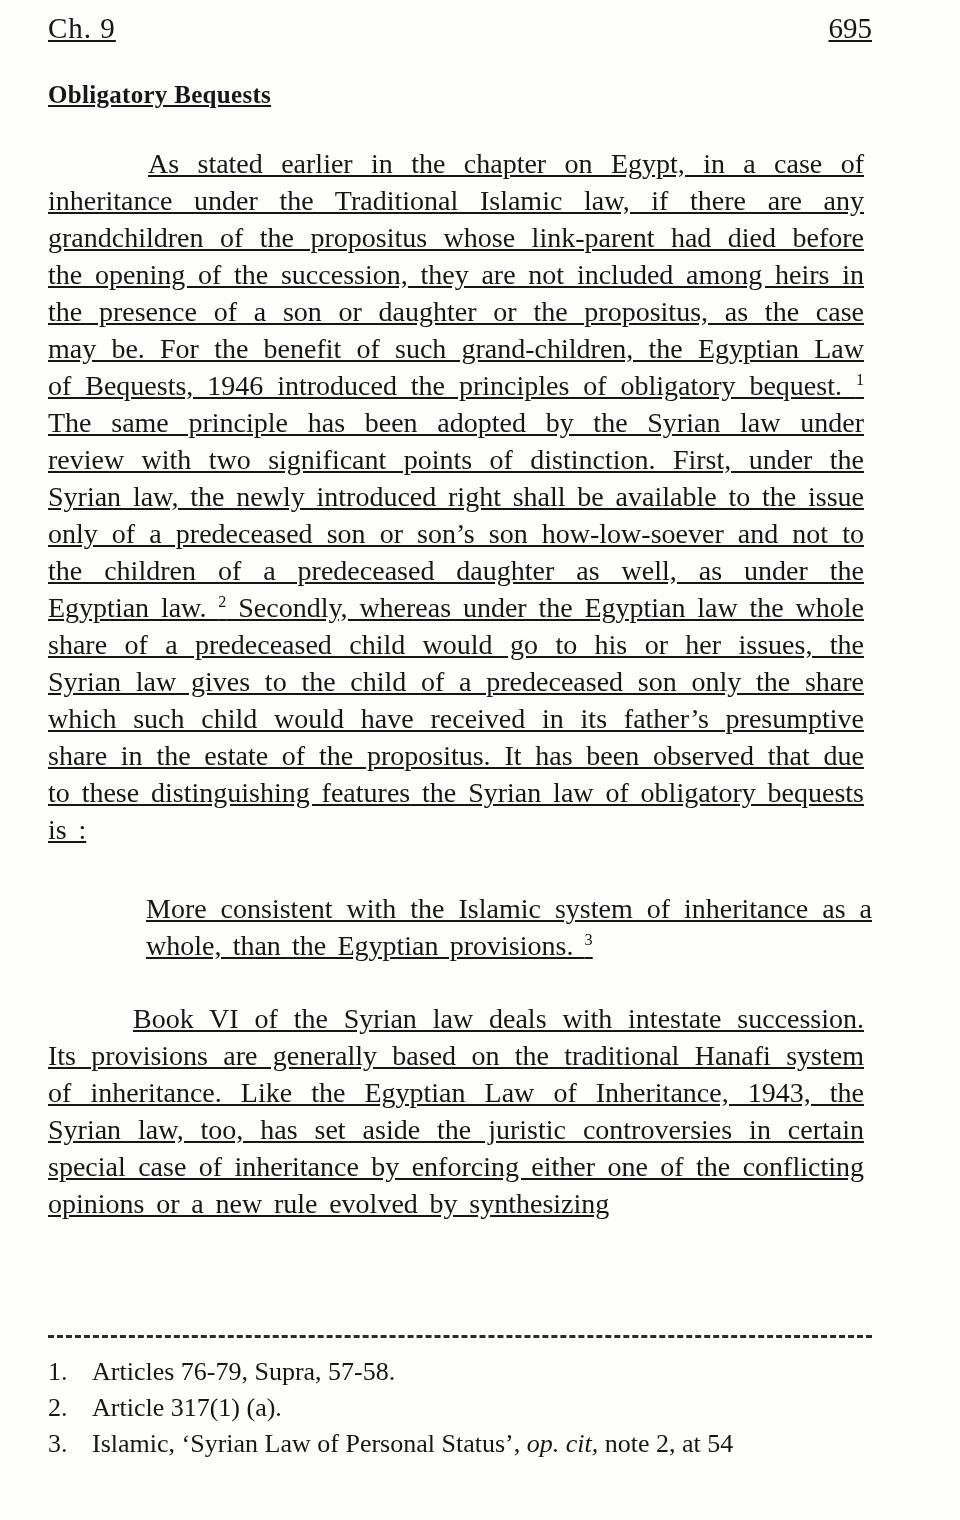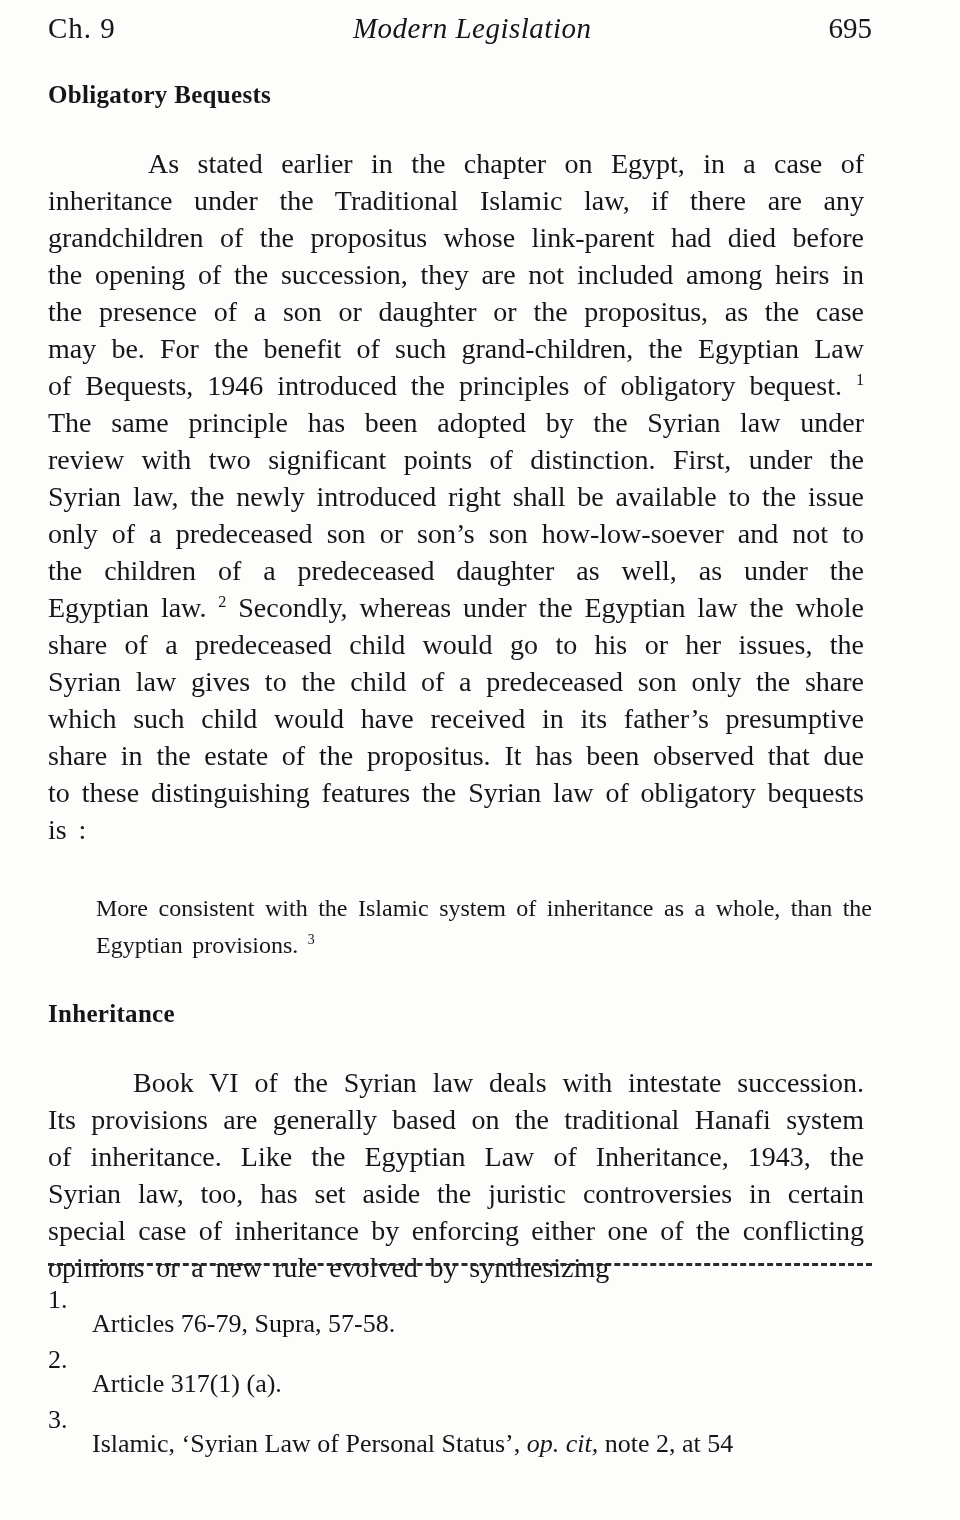--- a/index.html
+++ b/index.html
@@ -9,20 +9,21 @@
     color: #161616;
     font-family: "Liberation Serif", "DejaVu Serif", serif;
   }
   .page {
     box-sizing: border-box;
     width: 960px; height: 1520px;
     background: #fdfdfc;
     padding: 12px 88px 24px 48px;
     position: relative;
     overflow: hidden;
+    text-decoration: underline;
   }
   .page-header {
     display: flex;
     justify-content: space-between;
     align-items: baseline;
     font-size: 29px;
   }
   .chapter-label { letter-spacing: 1px; }
   .running-title { font-style: italic; letter-spacing: 0.5px; }
   .section-heading {
@@ -39,64 +40,62 @@
     margin: 36px 8px 0 0;
   }
   .indent1 { text-indent: 100px; }
   .indent2 { text-indent: 85px; }
   sup.fn-ref {
     font-size: 0.58em;
     vertical-align: super;
     line-height: 0;
   }
   .quote {
-    font-size: 24px;
+    font-size: 28px;
     line-height: 37px;
     text-align: justify;
     word-spacing: 0.15em;
-    margin: 42px 0 0 48px;
+    margin: 42px 0 0 98px;
   }
   .footnotes {
     position: absolute;
     left: 48px; right: 88px;
     bottom: 58px;
   }
   .footnote-rule {
     border: none;
     border-top: 3px dashed #2b2b2b;
     height: 0;
     margin: 0 0 16px 0;
   }
   .footnote-row {
     display: flex;
     font-size: 26px;
     line-height: 36px;
   }
   .fn-num { width: 44px; flex: none; }
-  .fn-text { flex: 1; margin-top: 24px; }
+  .fn-text { flex: 1; }
   .fn-italic { font-style: italic; }
 </style>
 </head>
 <body>
 
 <div class="page">
 
   <header class="page-header">
     <span class="chapter-label">Ch. 9</span>
-    <span class="running-title">Modern Legislation</span>
     <span class="page-number">695</span>
   </header>
 
   <h2 class="section-heading">Obligatory Bequests</h2>
 
   <p class="body-para indent1"><span>As stated earlier in the chapter on Egypt, in a case of inheritance under the Traditional Islamic law, if there are any grandchildren of the propositus whose link-parent had died before the opening of the succession, they are not included among heirs in the presence of a son or daughter or the propositus, as the case may be. For the benefit of such grand-children, the Egyptian Law of Bequests, 1946 introduced the principles of obligatory bequest. </span><sup class="fn-ref">1</sup><span> The same principle has been adopted by the Syrian law under review with two significant points of distinction. First, under the Syrian law, the newly introduced right shall be available to the issue only of a predeceased son or son’s son how-low-soever and not to the children of a predeceased daughter as well, as under the Egyptian law. </span><sup class="fn-ref">2</sup><span> Secondly, whereas under the Egyptian law the whole share of a predeceased child would go to his or her issues, the Syrian law gives to the child of a predeceased son only the share which such child would have received in its father’s presumptive share in the estate of the propositus. It has been observed that due to these distinguishing features the Syrian law of obligatory bequests is :</span></p>
 
   <blockquote class="quote"><span>More consistent with the Islamic system of inheritance as a whole, than the Egyptian provisions. </span><sup class="fn-ref">3</sup></blockquote>
 
-  <h2 class="section-heading">Inheritance</h2>
 
   <p class="body-para indent2">Book VI of the Syrian law deals with intestate succession. Its provisions are generally based on the traditional Hanafi system of inheritance. Like the Egyptian Law of Inheritance, 1943, the Syrian law, too, has set aside the juristic controversies in certain special case of inheritance by enforcing either one of the conflicting opinions or a new rule evolved by synthesizing</p>
 
   <div class="footnotes">
     <hr class="footnote-rule">
 
     <div class="footnote-row">
       <span class="fn-num">1.</span>
       <span class="fn-text">Articles 76-79, Supra, 57-58.</span>
     </div>

